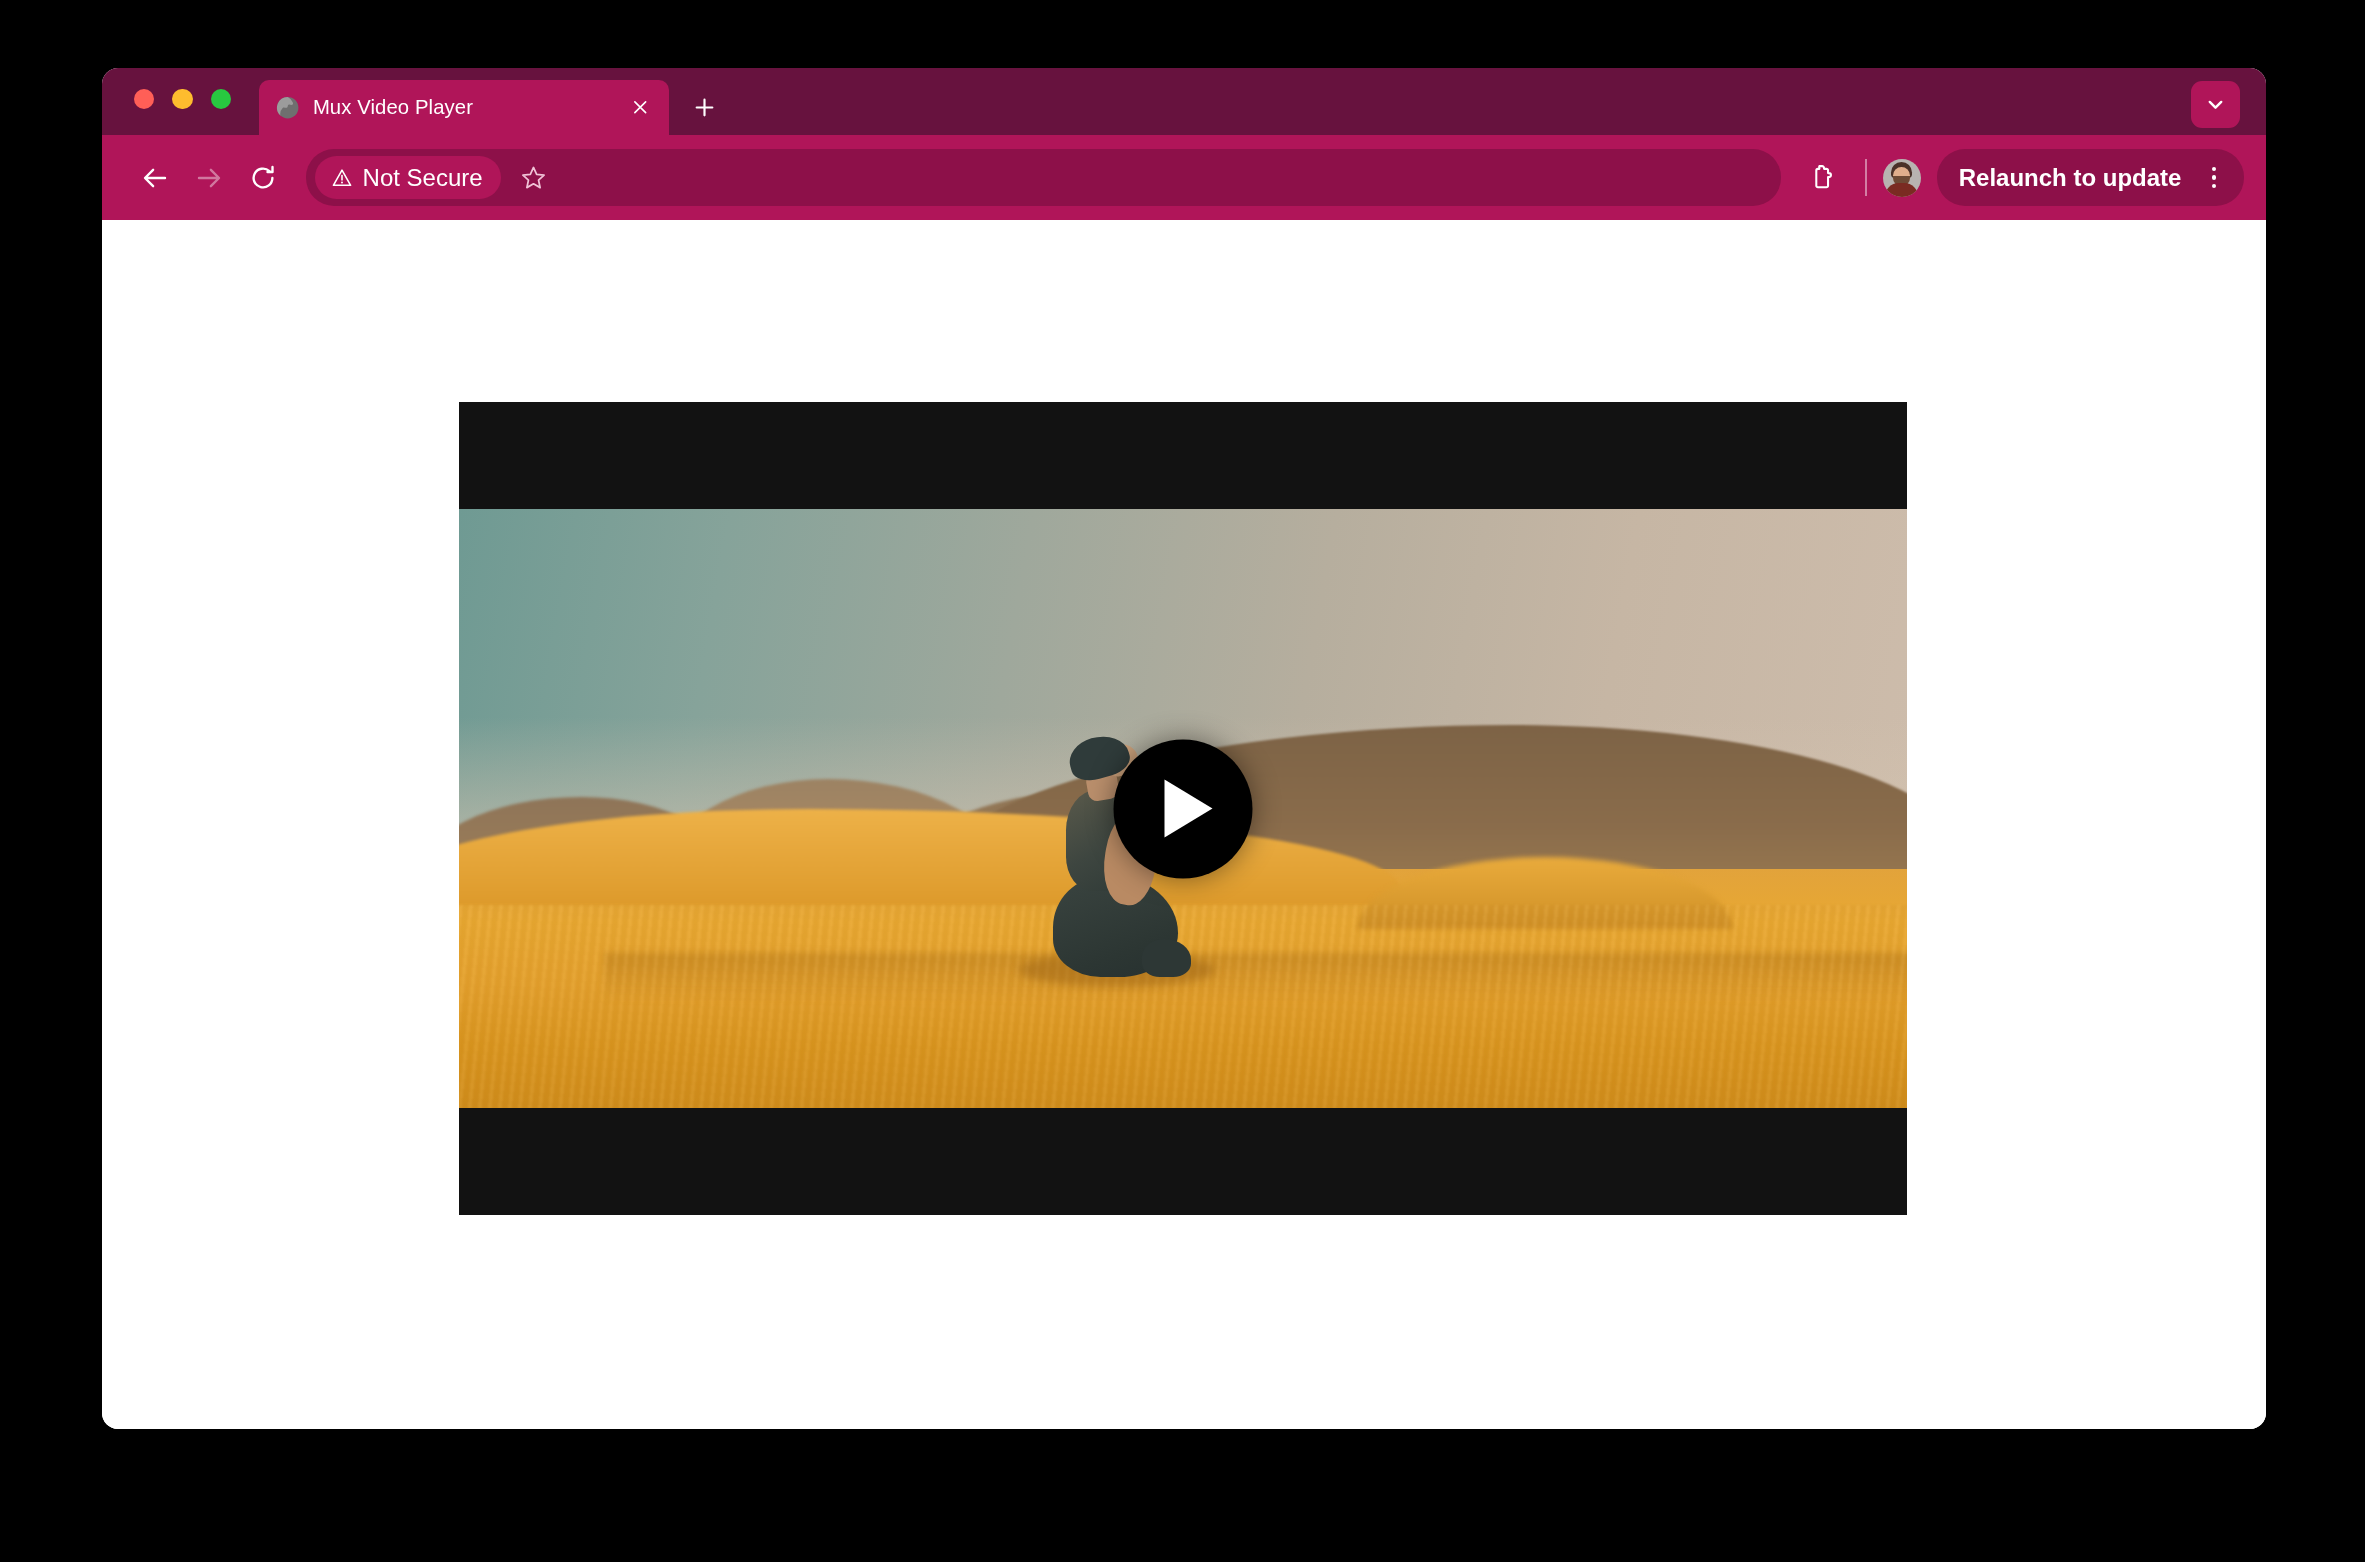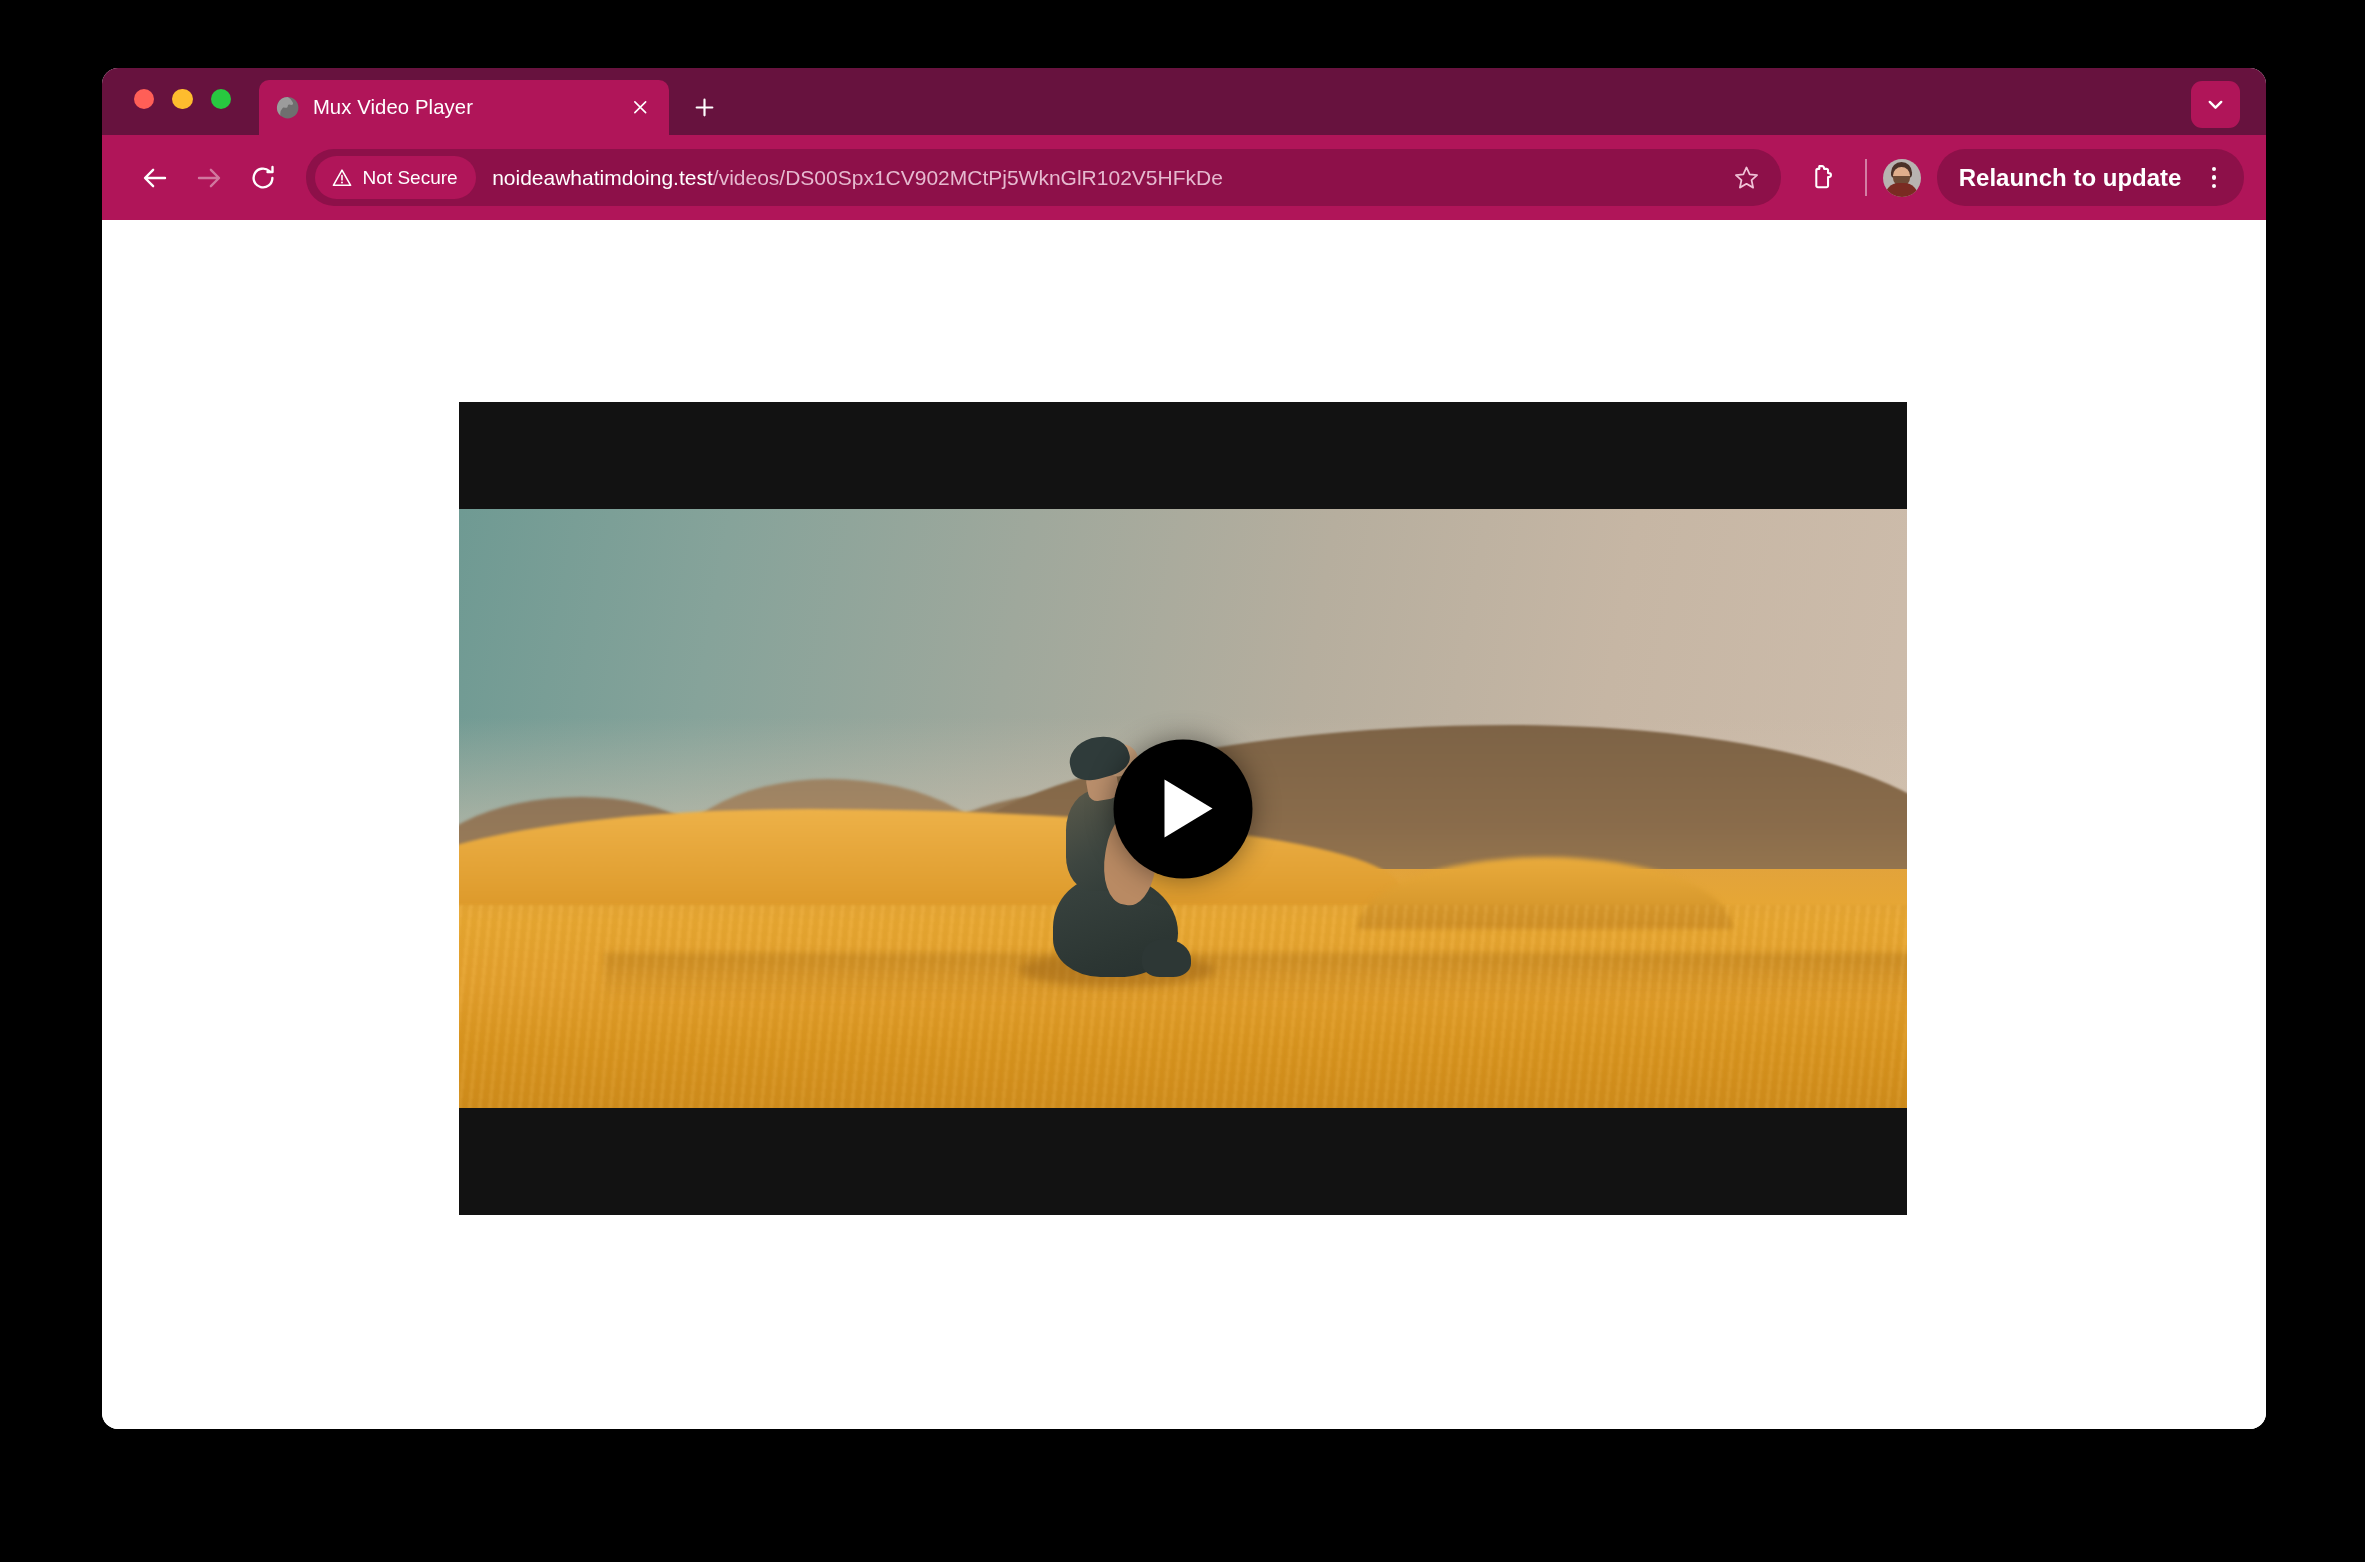--- a/index.html
+++ b/index.html
@@ -121,21 +121,21 @@
     flex: 0 0 auto;
     background: #b01559;
     border-radius: 22px;
     display: flex;
     align-items: center;
     gap: 10px;
     padding: 0 18.5px 0 16px;
   }
   #security-badge-label {
     color: #ffffff;
-    font-size: 19px;
+    font-size: 24px;
     white-space: nowrap;
   }
   #url-text {
     flex: 1 1 auto;
     margin-left: 16px;
     font-size: 21px;
     white-space: nowrap;
     overflow: hidden;
     text-overflow: ellipsis;
     min-width: 0;
@@ -476,21 +476,20 @@
     <div id="omnibox">
       <div id="security-badge">
         <svg width="22" height="22" viewBox="0 0 24 24">
           <path d="M12 3.4 L21.4 20 H2.6 Z" stroke="#ffffff" stroke-width="1.7" stroke-linejoin="round" fill="none"></path>
           <path d="M12 9.2 V14.2" stroke="#ffffff" stroke-width="1.7" stroke-linecap="round"></path>
           <circle cx="12" cy="17" r="1.05" fill="#ffffff"></circle>
         </svg>
         <span id="security-badge-label">Not Secure</span>
       </div>
 
-      <div id="url-text"><span id="url-host">noideawhatimdoing.test</span><span id="url-path">/videos/DS00Spx1CV902MCtPj5WknGlR102V5HFkDe</span></div>
 
       <div id="bookmark-button">
         <svg width="27" height="27" viewBox="0 0 24 24">
           <path d="M12 3.1 L14.8 9.2 L21.4 9.9 L16.5 14.4 L17.9 21 L12 17.6 L6.1 21 L7.5 14.4 L2.6 9.9 L9.2 9.2 Z" stroke="#f0c3d7" stroke-width="1.55" stroke-linejoin="round" fill="none"></path>
         </svg>
       </div>
     </div>
 
     <div id="extensions-button">
       <svg width="31" height="31" viewBox="0 0 24 24">

